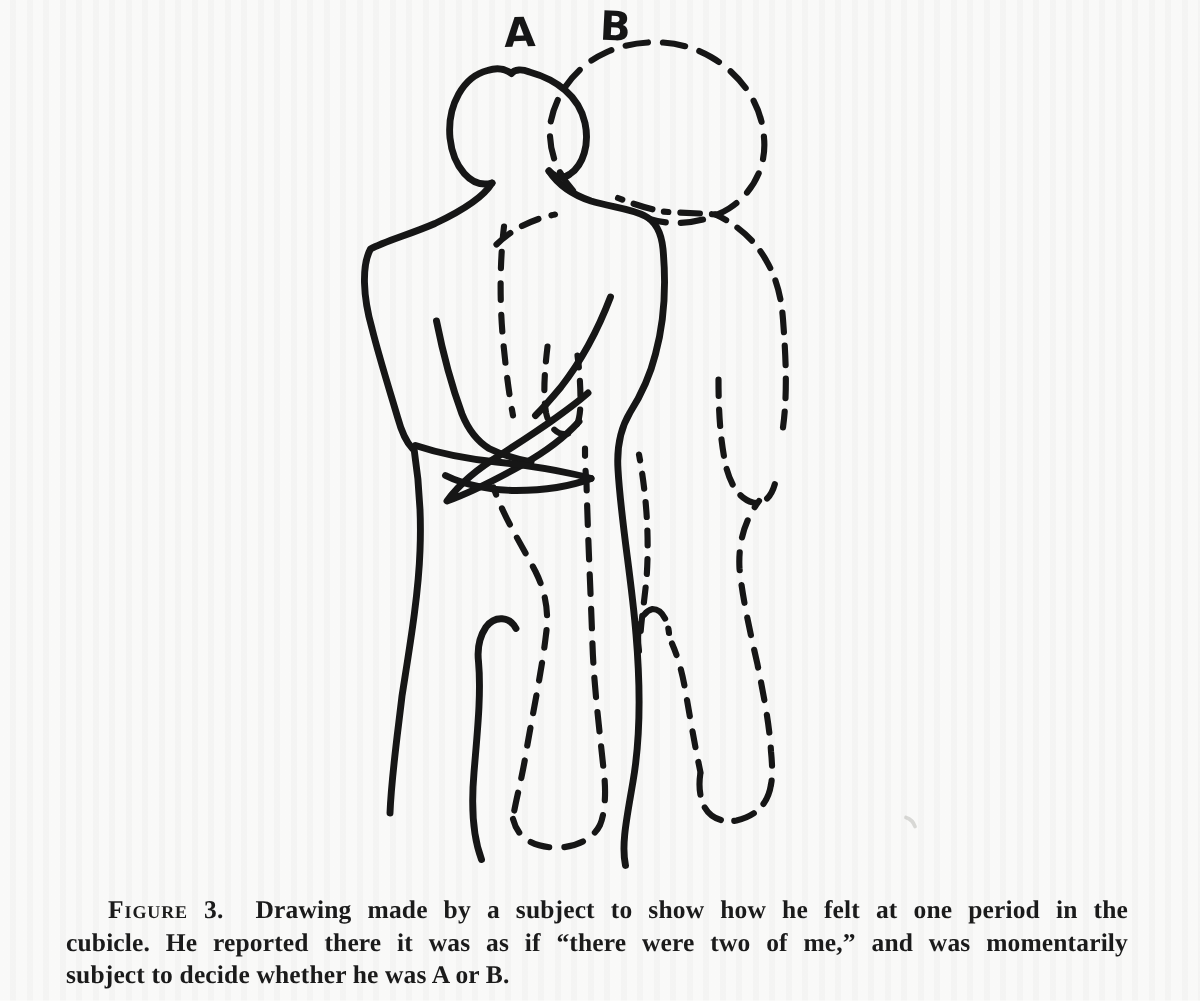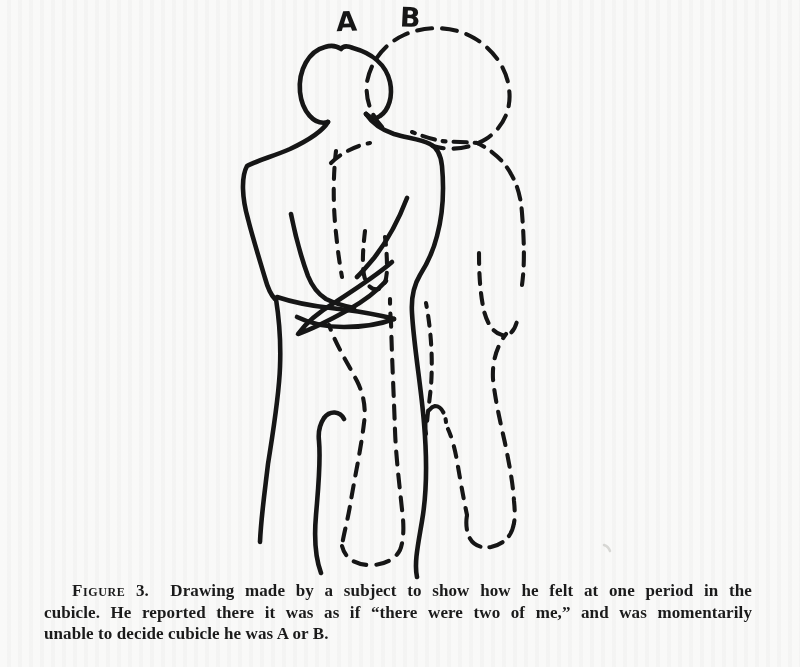--- a/index.html
+++ b/index.html
@@ -32,21 +32,21 @@
   .d10{stroke-dasharray:14 9;}
   .d11{stroke-dasharray:10 9;stroke-dashoffset:6;}
   .d12{stroke-dasharray:18 7;}
   .hand-label{
     font-family:"DejaVu Sans", sans-serif;
     font-weight:800;font-size:27px;
     fill:var(--ink,#161616);
   }
   .smudge{fill:none;stroke:#9a9a96;stroke-width:2.5;opacity:.35;stroke-linecap:round;}
   .caption{
-    position:absolute;left:44px;top:580px;width:708px;margin:0;
+    position:absolute;left:44px;top:596px;width:708px;margin:0;
     font-size:17px;line-height:21.5px;font-weight:700;
     color:#1b1b1b;letter-spacing:.1px;
   }
   .cap-line{display:block;}
   .jl{text-align:justify;text-align-last:justify;}
   .line1{padding-left:28px;}
   .line3{text-align:left;}
   .figlabel{font-variant:small-caps;letter-spacing:.6px;}
 </style>
 </head>
@@ -90,16 +90,16 @@
       <text class="hand-label" x="336" y="31" transform="rotate(-2 346 20)">A</text>
       <text class="hand-label" x="400" y="27" transform="rotate(3 412 16)">B</text>
 
       <path class="smudge" d="M604,545 C607,546 609,548 610,551"></path>
     </svg>
   </div>
 
   <p class="caption">
     <span class="cap-line jl line1"><span class="figlabel">Figure</span>&nbsp;<span>3.</span>&nbsp;&nbsp;<span>Drawing made by a subject to show how he felt at one period in the</span></span>
     <span class="cap-line jl">cubicle. He reported there it was as if “there were two of me,” and was momentarily</span>
-    <span class="cap-line line3">unable to decide cubicle he was A or B.</span>
+    <span class="cap-line line3">subject to decide whether he was A or B.</span>
   </p>
 
 </div>
 
 </body></html>

